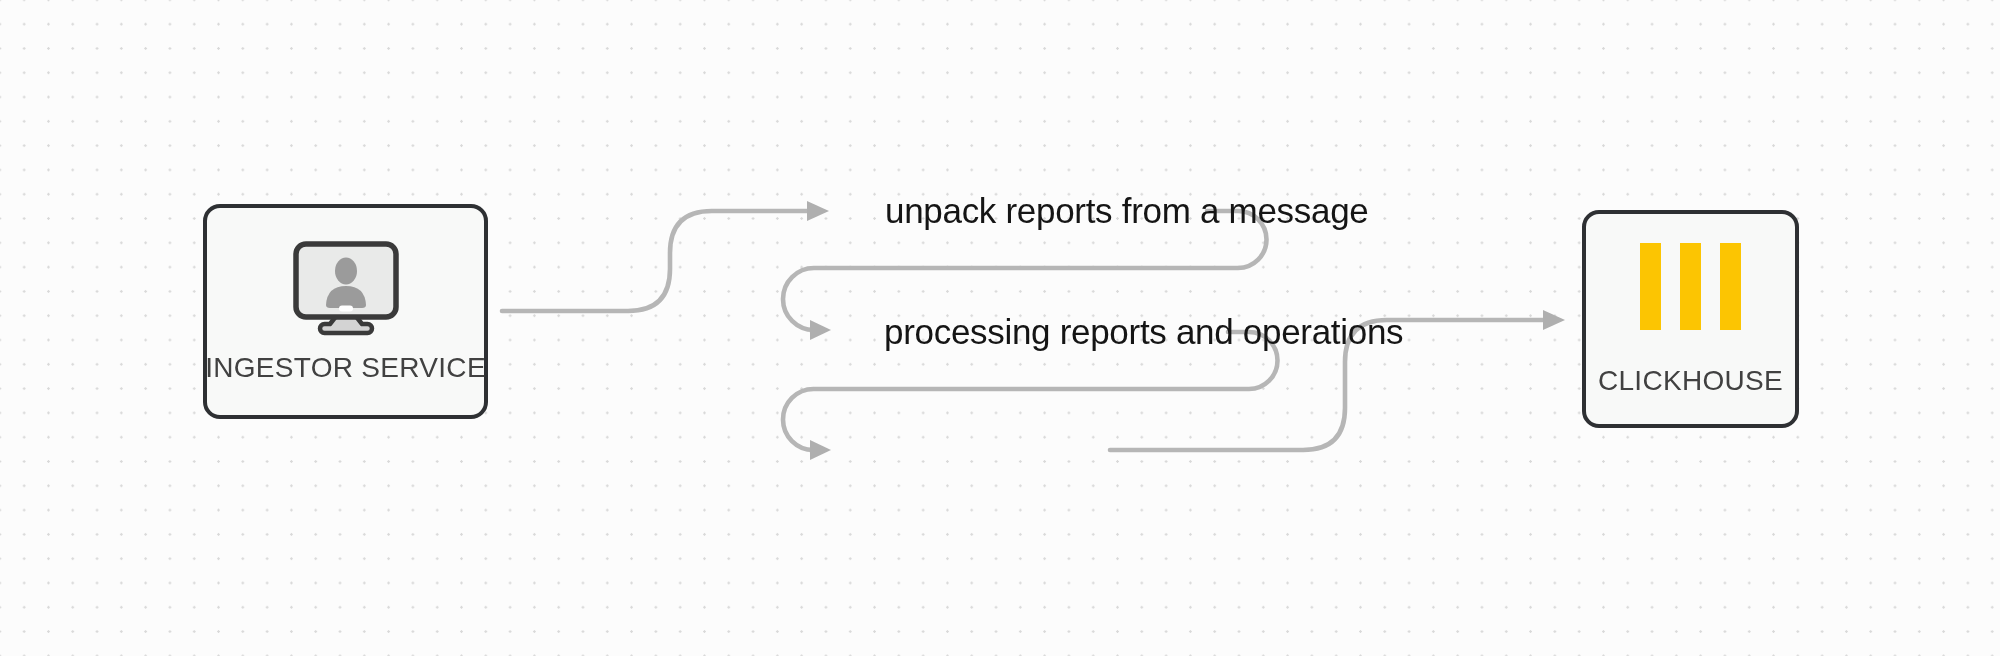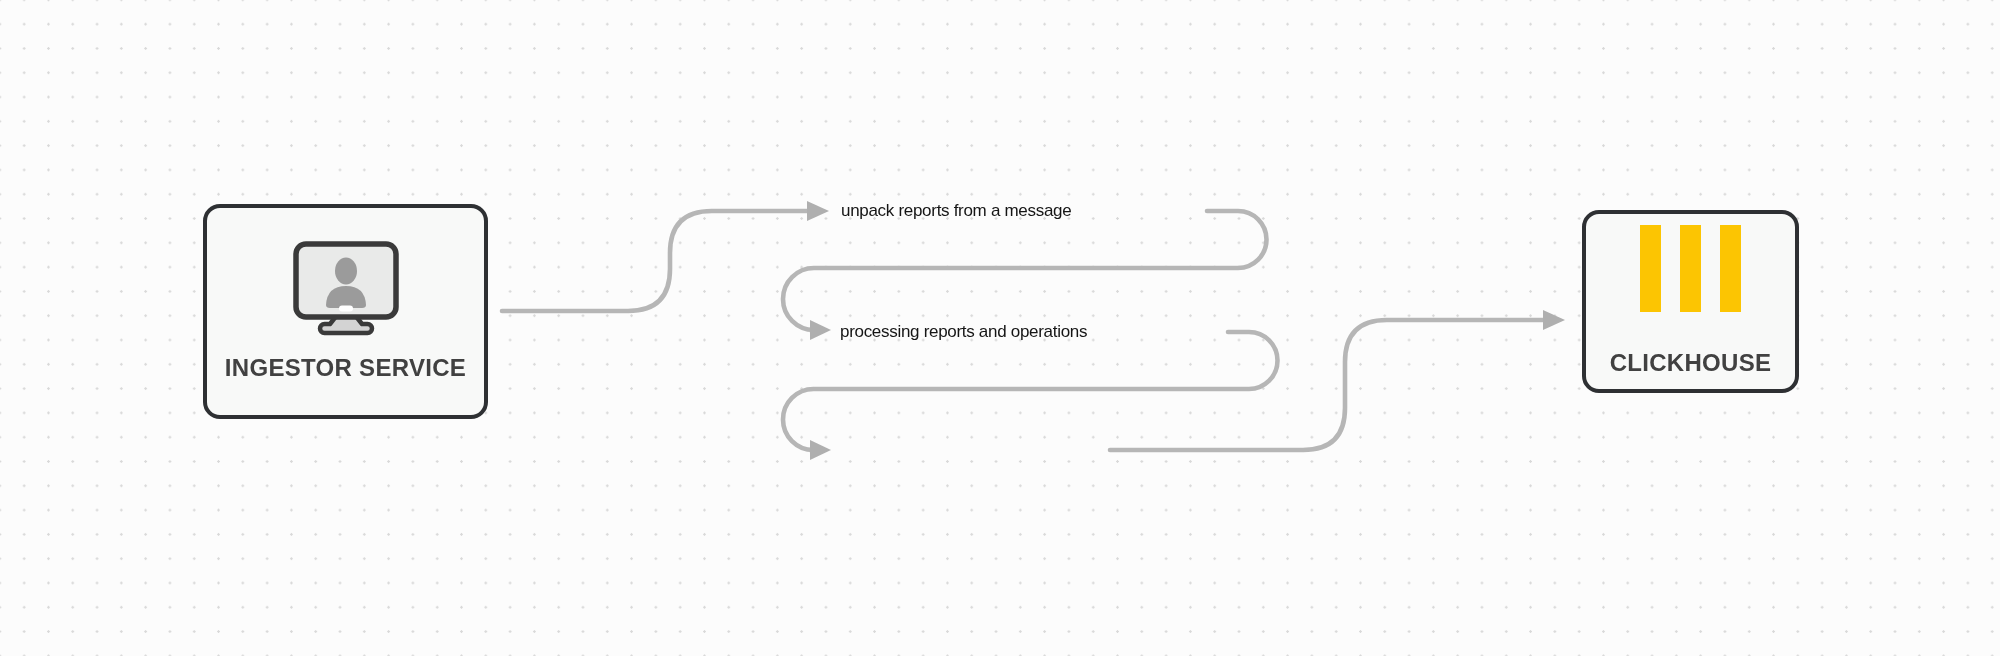--- a/index.html
+++ b/index.html
@@ -32,31 +32,31 @@
   .connectors path{fill:none;stroke:var(--connector);stroke-width:4.6;stroke-linecap:round;}
   .connectors polygon{fill:var(--arrowhead);}
   .node{
     position:absolute;
     background:var(--node-fill);
     border:4.5px solid var(--node-border);
     border-radius:17px;
     display:flex;flex-direction:column;align-items:center;justify-content:center;
   }
   .node-ingestor{left:203px;top:204px;width:285px;height:215px;gap:16px;}
-  .node-clickhouse{left:1582px;top:210px;width:217px;height:183px;gap:36px;}
+  .node-clickhouse{left:1582px;top:210px;width:217px;height:218px;gap:36px;}
   .node-label{
-    font-size:24px;letter-spacing:0.3px;color:var(--node-label);
-    line-height:30px;white-space:nowrap;font-weight:bold;
+    font-size:28px;letter-spacing:0.3px;color:var(--node-label);
+    line-height:30px;white-space:nowrap;
   }
   .ch-bars{display:flex;gap:19px;height:87px;align-items:stretch;}
   .ch-bars .bar{width:21px;background:var(--clickhouse-yellow);}
   .step{
     position:absolute;transform:translateY(-50%);
-    font-size:17px;letter-spacing:-0.3px;color:var(--step-text);
-    white-space:nowrap;line-height:32px;
+    font-size:35px;letter-spacing:-0.3px;color:var(--step-text);
+    white-space:nowrap;line-height:32px;margin-left:44px;
   }
   .step-1{left:841px;top:211px;}
   .step-2{left:840px;top:332px;text-align:center;}
   .step-3{left:834px;top:450px;}
 </style>
 </head>
 <body>
 
 <div class="canvas">
 

